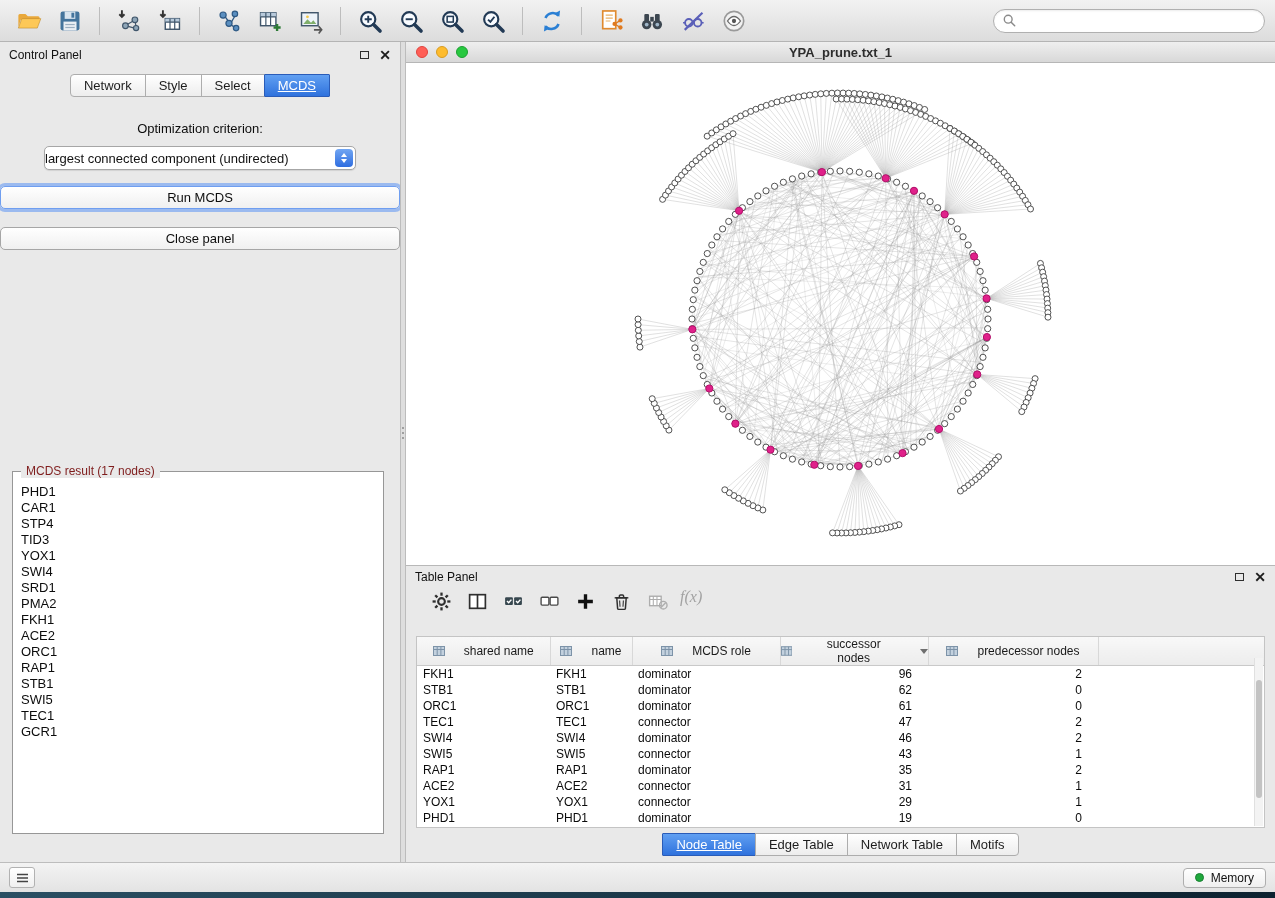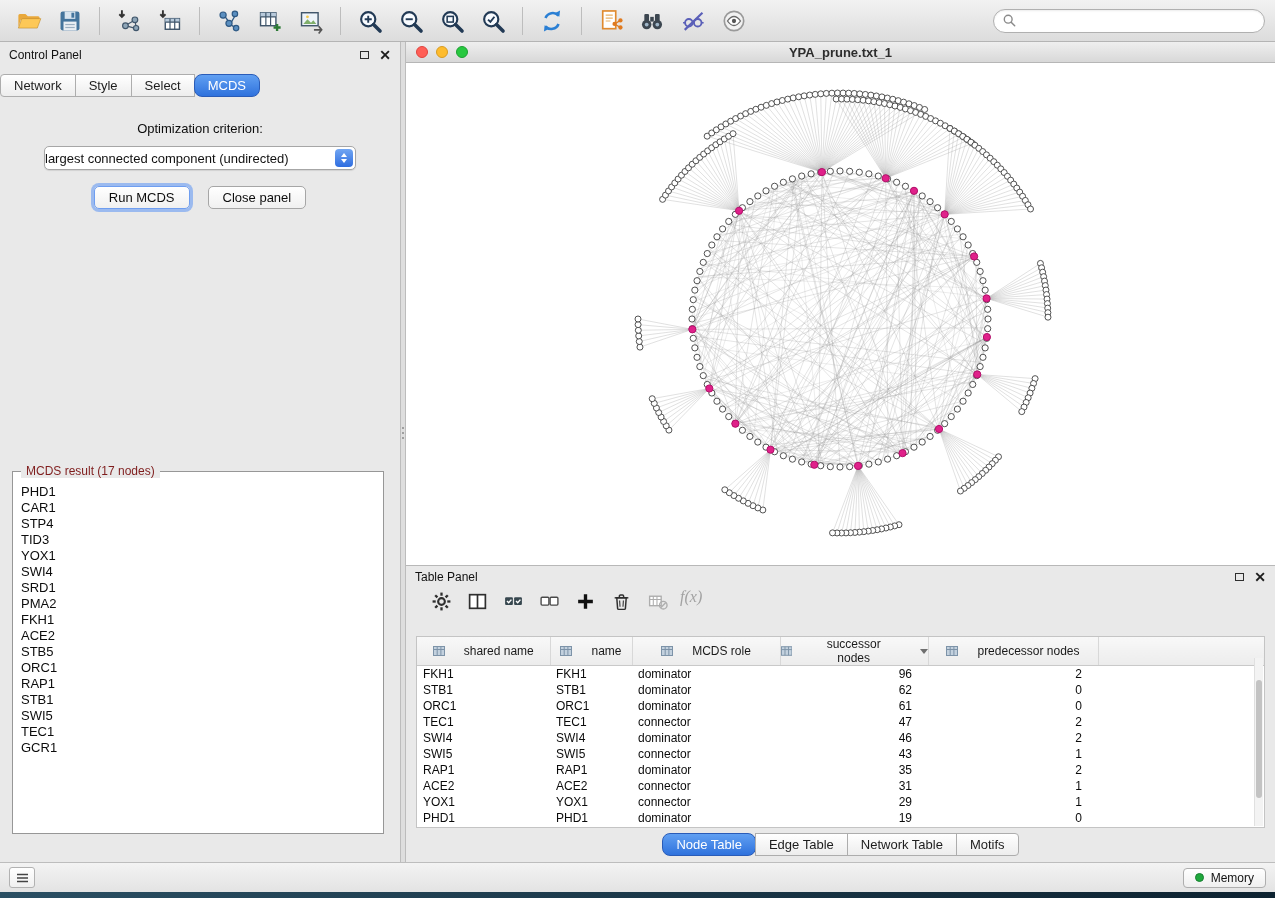--- a/index.html
+++ b/index.html
@@ -20,36 +20,36 @@
 
   .main { position:absolute; top:42px; left:0; right:0; bottom:30px; }
 
   
   .control-panel { position:absolute; left:0; top:0; bottom:0; width:400px; background:#e9e9e9; }
   .panel-header { height:26px; display:flex; align-items:center; padding:0 9px; font-size:12px; color:#111; }
   .win-icons { margin-left:auto; display:flex; gap:10px; align-items:center; }
   .float-icon { width:9px; height:8px; border:1.4px solid #2e2e2e; }
   .close-icon { font-size:14px; font-weight:bold; color:#1c1c1c; line-height:1; }
 
-  .tabs-row { display:flex; justify-content:flex-start; margin-top:6px; }
+  .tabs-row { display:flex; justify-content:center; margin-top:6px; }
   .seg-tab { font-size:13px; padding:3px 13px; background:linear-gradient(#ffffff,#ededed);
     border:1px solid #adadad; margin-left:-1px; color:#1d1d1d; cursor:default; }
   .seg-tab:first-child { border-radius:4px 0 0 4px; margin-left:0; }
   .seg-tab:last-child { border-radius:0 4px 4px 0; }
-  .seg-tab.selected { background:linear-gradient(#61a0f2,#2f72dd); border-color:#2a5cb8; color:#fff; border-radius:8px; }
+  .seg-tab.selected { background:linear-gradient(#61a0f2,#2f72dd); border-color:#2a5cb8; color:#fff; border-radius:1px;text-decoration:underline; }
 
   .opt-label { text-align:center; margin-top:24px; font-size:13px; color:#0d0d0d; }
   .dropdown { width:312px; height:24px; margin:10px auto 0; background:#fff; border:1px solid #a6a6a6; border-radius:5px;
     display:flex; align-items:center; font-size:13px; color:#111; position:relative; box-shadow:0 1px 1px rgba(0,0,0,.10); }
   .dd-stepper { position:absolute; right:2px; top:2px; bottom:2px; width:18px; border-radius:4px;
     background:linear-gradient(#72a6f2,#2e6de0); display:flex; flex-direction:column; align-items:center; justify-content:center; gap:2px; }
   .dd-up { width:0; height:0; border-left:3.5px solid transparent; border-right:3.5px solid transparent; border-bottom:4.5px solid #fff; }
   .dd-down { width:0; height:0; border-left:3.5px solid transparent; border-right:3.5px solid transparent; border-top:4.5px solid #fff; }
 
-  .btn-row { display:flex; justify-content:center; gap:18px; margin-top:16px; }
+  .btn-row { display:flex; justify-content:center; gap:18px; margin-top:16px;flex-direction:column; }
   .mac-btn { font-size:13px; padding:3px 14px; background:linear-gradient(#ffffff,#f0f0f0);
     border:1px solid #a6a6a6; border-radius:5px; color:#0d0d0d; }
   .mac-btn.focus { box-shadow:0 0 0 3px rgba(78,140,245,.50); border-color:#6f9ef0; }
 
   .result-fieldset { position:absolute; left:12px; right:16px; top:429px; bottom:28px;
     border:1px solid #979797; background:#fff; }
   .result-legend { position:absolute; top:-8px; left:8px; background:#e9e9e9; padding:0 5px; font-size:12px; color:#7f1d1d; }
   .result-list { position:absolute; left:8px; right:6px; top:12px; bottom:6px; overflow:hidden;
     font-size:13px; line-height:16px; color:#0c0c0c; }
   .result-item { white-space:nowrap; }
@@ -290,21 +290,20 @@
             <div class="result-item">PHD1</div>
             <div class="result-item">CAR1</div>
             <div class="result-item">STP4</div>
             <div class="result-item">TID3</div>
             <div class="result-item">YOX1</div>
             <div class="result-item">SWI4</div>
             <div class="result-item">SRD1</div>
             <div class="result-item">PMA2</div>
             <div class="result-item">FKH1</div>
             <div class="result-item">ACE2</div>
-            <div class="result-item">STB5</div>
             <div class="result-item">ORC1</div>
             <div class="result-item">RAP1</div>
             <div class="result-item">STB1</div>
             <div class="result-item">SWI5</div>
             <div class="result-item">TEC1</div>
             <div class="result-item">GCR1</div>
           </div>
       </div>
     </div>
 

